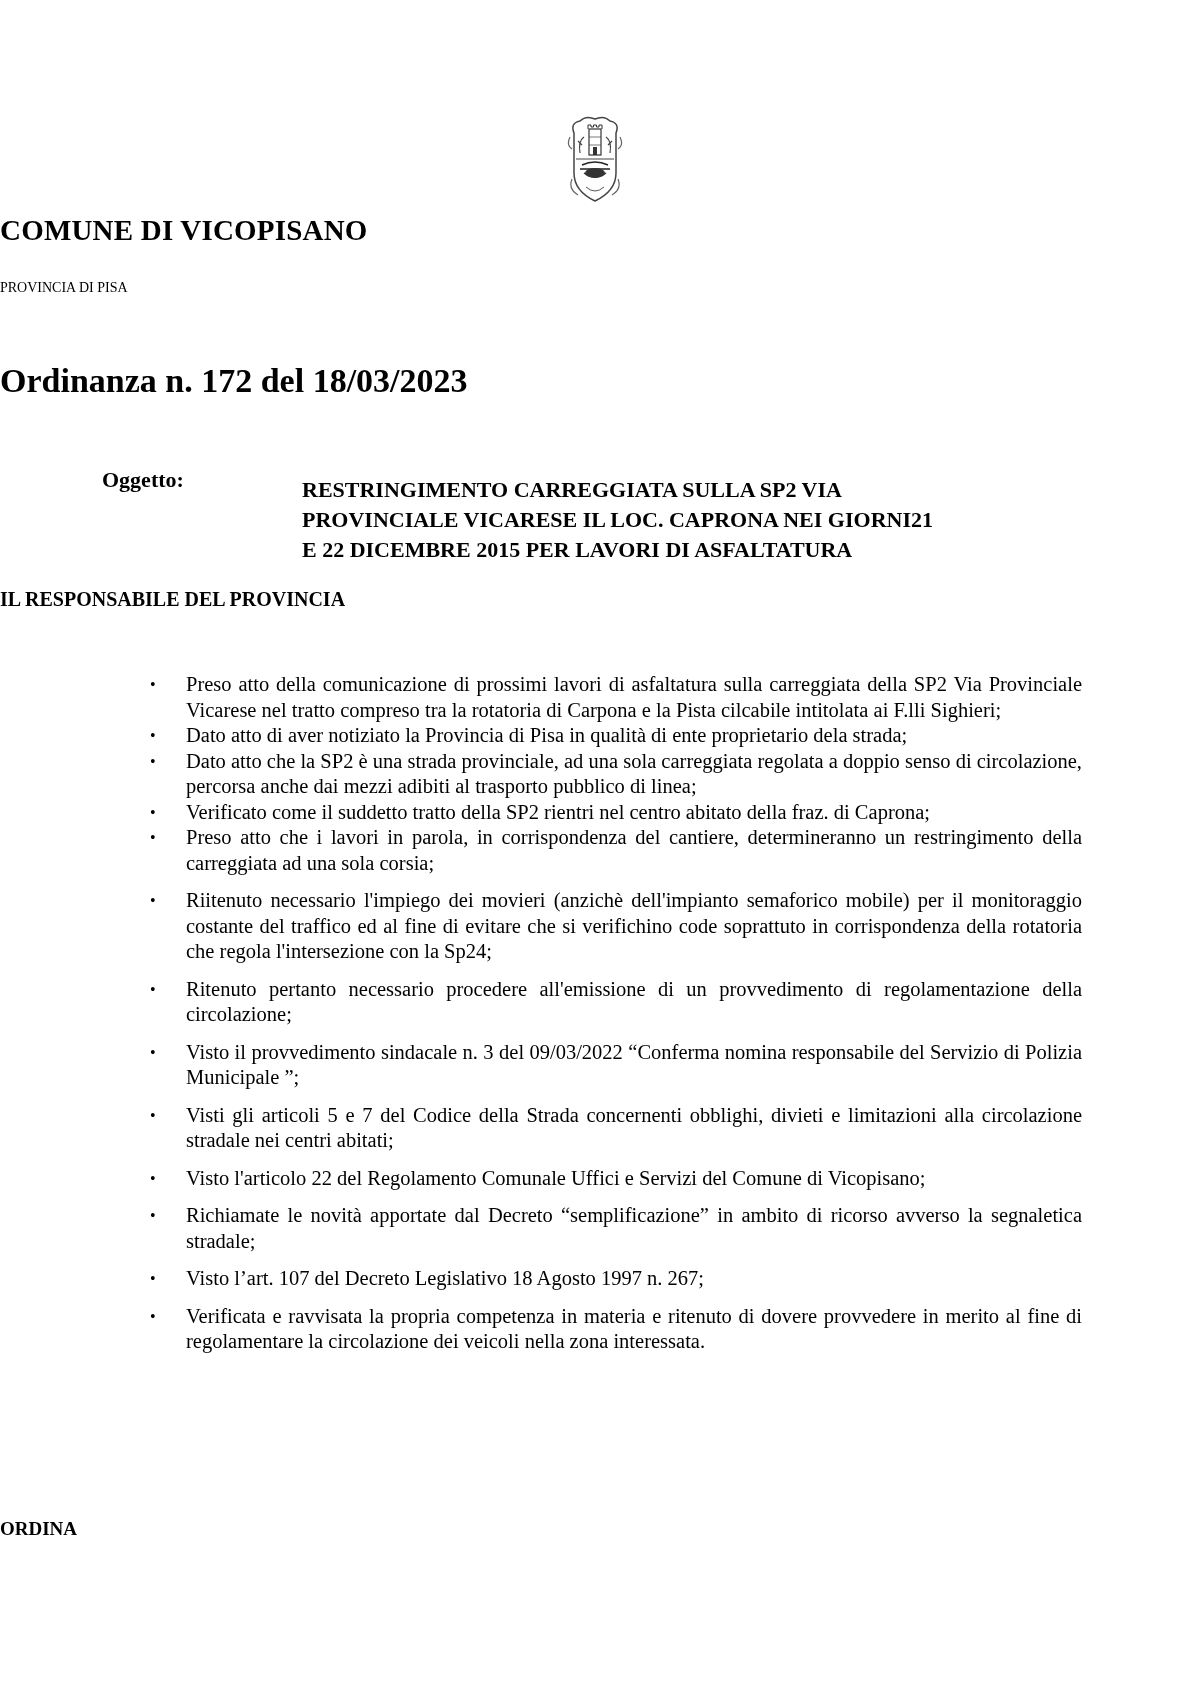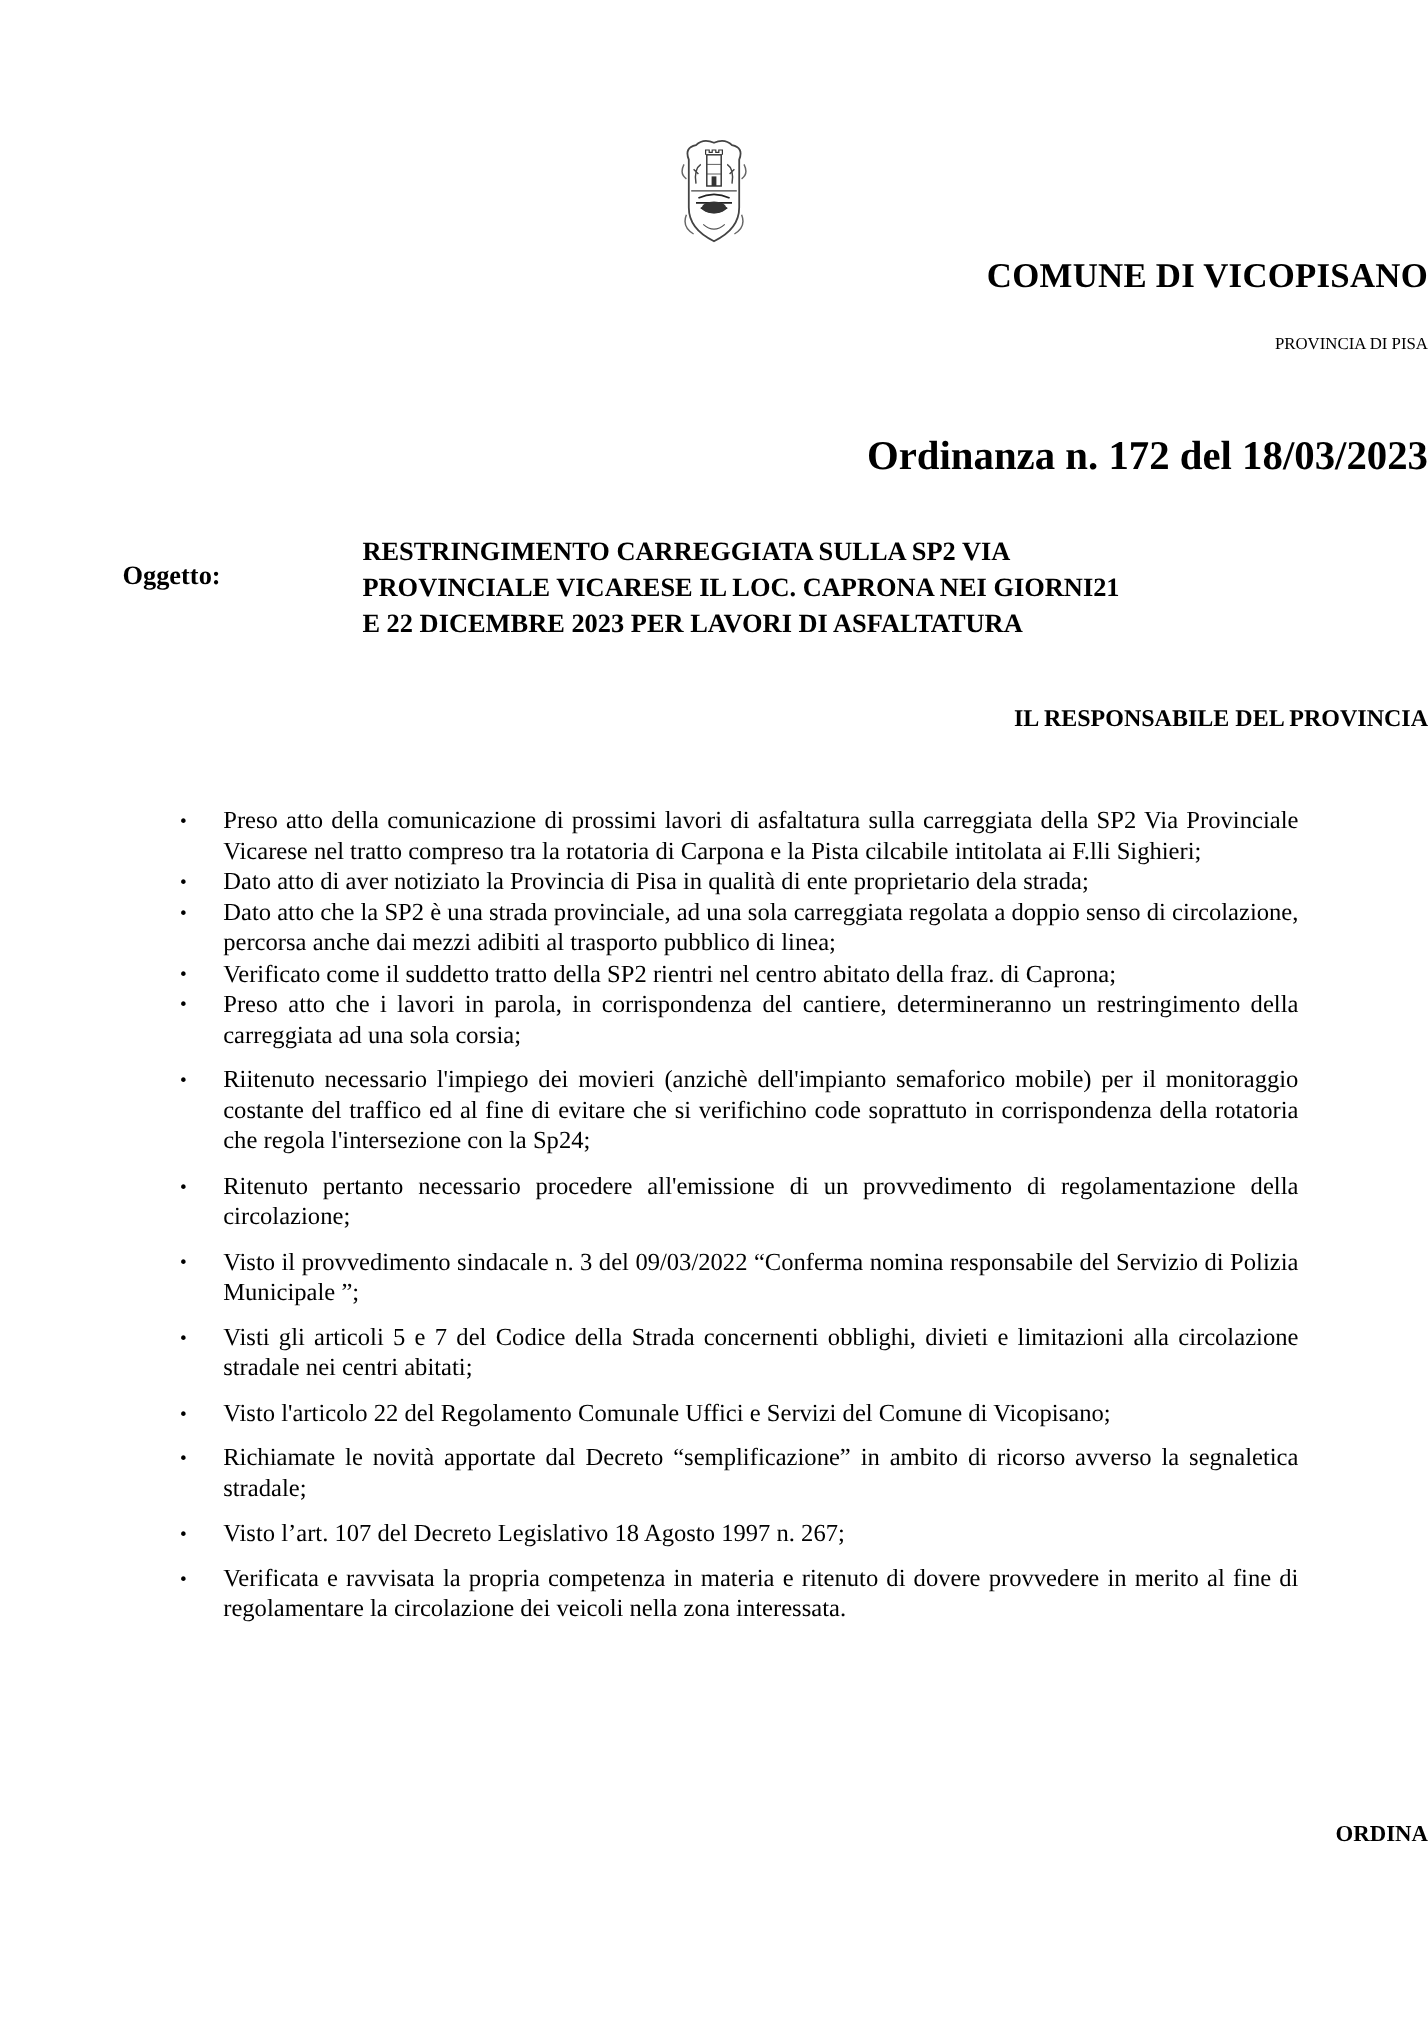--- a/index.html
+++ b/index.html
@@ -1,24 +1,24 @@
 <!DOCTYPE html>
 <html><head>
   <meta charset="utf-8">
   <style>
     html, body { margin: 0; padding: 0; background: #ffffff; }
     body { width: 1190px; height: 1683px; position: relative; overflow: hidden;
            font-family: "Liberation Serif", "DejaVu Serif", serif; color: #000; }
     .crest { position: absolute; left: 566px; top: 115px; width: 58px; height: 90px; }
-    .center { position: absolute; left: 0; width: 1190px; text-align: right; }
+    .center { position: absolute; left: 0; width: 1190px; text-align: left; }
     .comune { top: 214px; font-size: 29px; font-weight: bold; letter-spacing: 0.2px; }
     .provincia { top: 280px; font-size: 14px; }
     .ordinanza { top: 362px; font-size: 34px; font-weight: bold; }
     .oggetto-label { position: absolute; left: 102px; top: 467px; font-size: 22px; font-weight: bold; }
-    .oggetto-text { position: absolute; left: 302px; top: 445px; width: 800px; font-size: 22px;
+    .oggetto-text { position: absolute; left: 302px; top: 475px; width: 800px; font-size: 22px;
                     font-weight: bold; line-height: 30px; }
     .oggetto-text div { white-space: nowrap; }
     .responsabile { top: 588px; font-size: 20px; font-weight: bold; }
     .list { position: absolute; left: 146px; top: 672px; width: 936px; margin: 0; padding: 0; list-style: none; }
     .list li { position: relative; padding-left: 40px; font-size: 20.5px; line-height: 25.5px;
                text-align: justify; }
     .list li .bullet { position: absolute; left: 4px; top: 0; font-size: 16px; }
     .list li.gap { margin-top: 12px; }
     .ordina { top: 1518px; font-size: 19px; font-weight: bold; }
   </style>
@@ -41,21 +41,21 @@
 </svg>
 
 <div class="center comune">COMUNE DI VICOPISANO</div>
 <div class="center provincia">PROVINCIA DI PISA</div>
 <div class="center ordinanza">Ordinanza n. 172 del 18/03/2023</div>
 
 <div class="oggetto-label">Oggetto:</div>
 <div class="oggetto-text">
   <div>RESTRINGIMENTO CARREGGIATA SULLA SP2 VIA</div>
   <div>PROVINCIALE VICARESE IL LOC. CAPRONA NEI GIORNI21</div>
-  <div>E 22 DICEMBRE 2023 PER LAVORI DI ASFALTATURA</div>
+  <div>E 22 DICEMBRE 2015 PER LAVORI DI ASFALTATURA</div>
 </div>
 
 <div class="center responsabile">IL RESPONSABILE DEL PROVINCIA</div>
 
 <ul class="list">
   <li><span class="bullet">•</span><span>Preso atto della comunicazione di prossimi lavori di asfaltatura sulla carreggiata della SP2 Via Provinciale Vicarese nel tratto compreso tra la rotatoria di Carpona e la Pista cilcabile intitolata ai F.lli Sighieri;</span></li>
   <li><span class="bullet">•</span><span>Dato atto di aver notiziato la Provincia di Pisa in qualità di ente proprietario dela strada;</span></li>
   <li><span class="bullet">•</span><span>Dato atto che la SP2 è una strada provinciale, ad una sola carreggiata regolata a doppio senso di circolazione, percorsa anche dai mezzi adibiti al trasporto pubblico di linea;</span></li>
   <li><span class="bullet">•</span><span>Verificato come il suddetto tratto della SP2 rientri nel centro abitato della fraz. di Caprona;</span></li>
   <li><span class="bullet">•</span><span>Preso atto che i lavori in parola, in corrispondenza del cantiere, determineranno un restringimento della carreggiata ad una sola corsia;</span></li>

